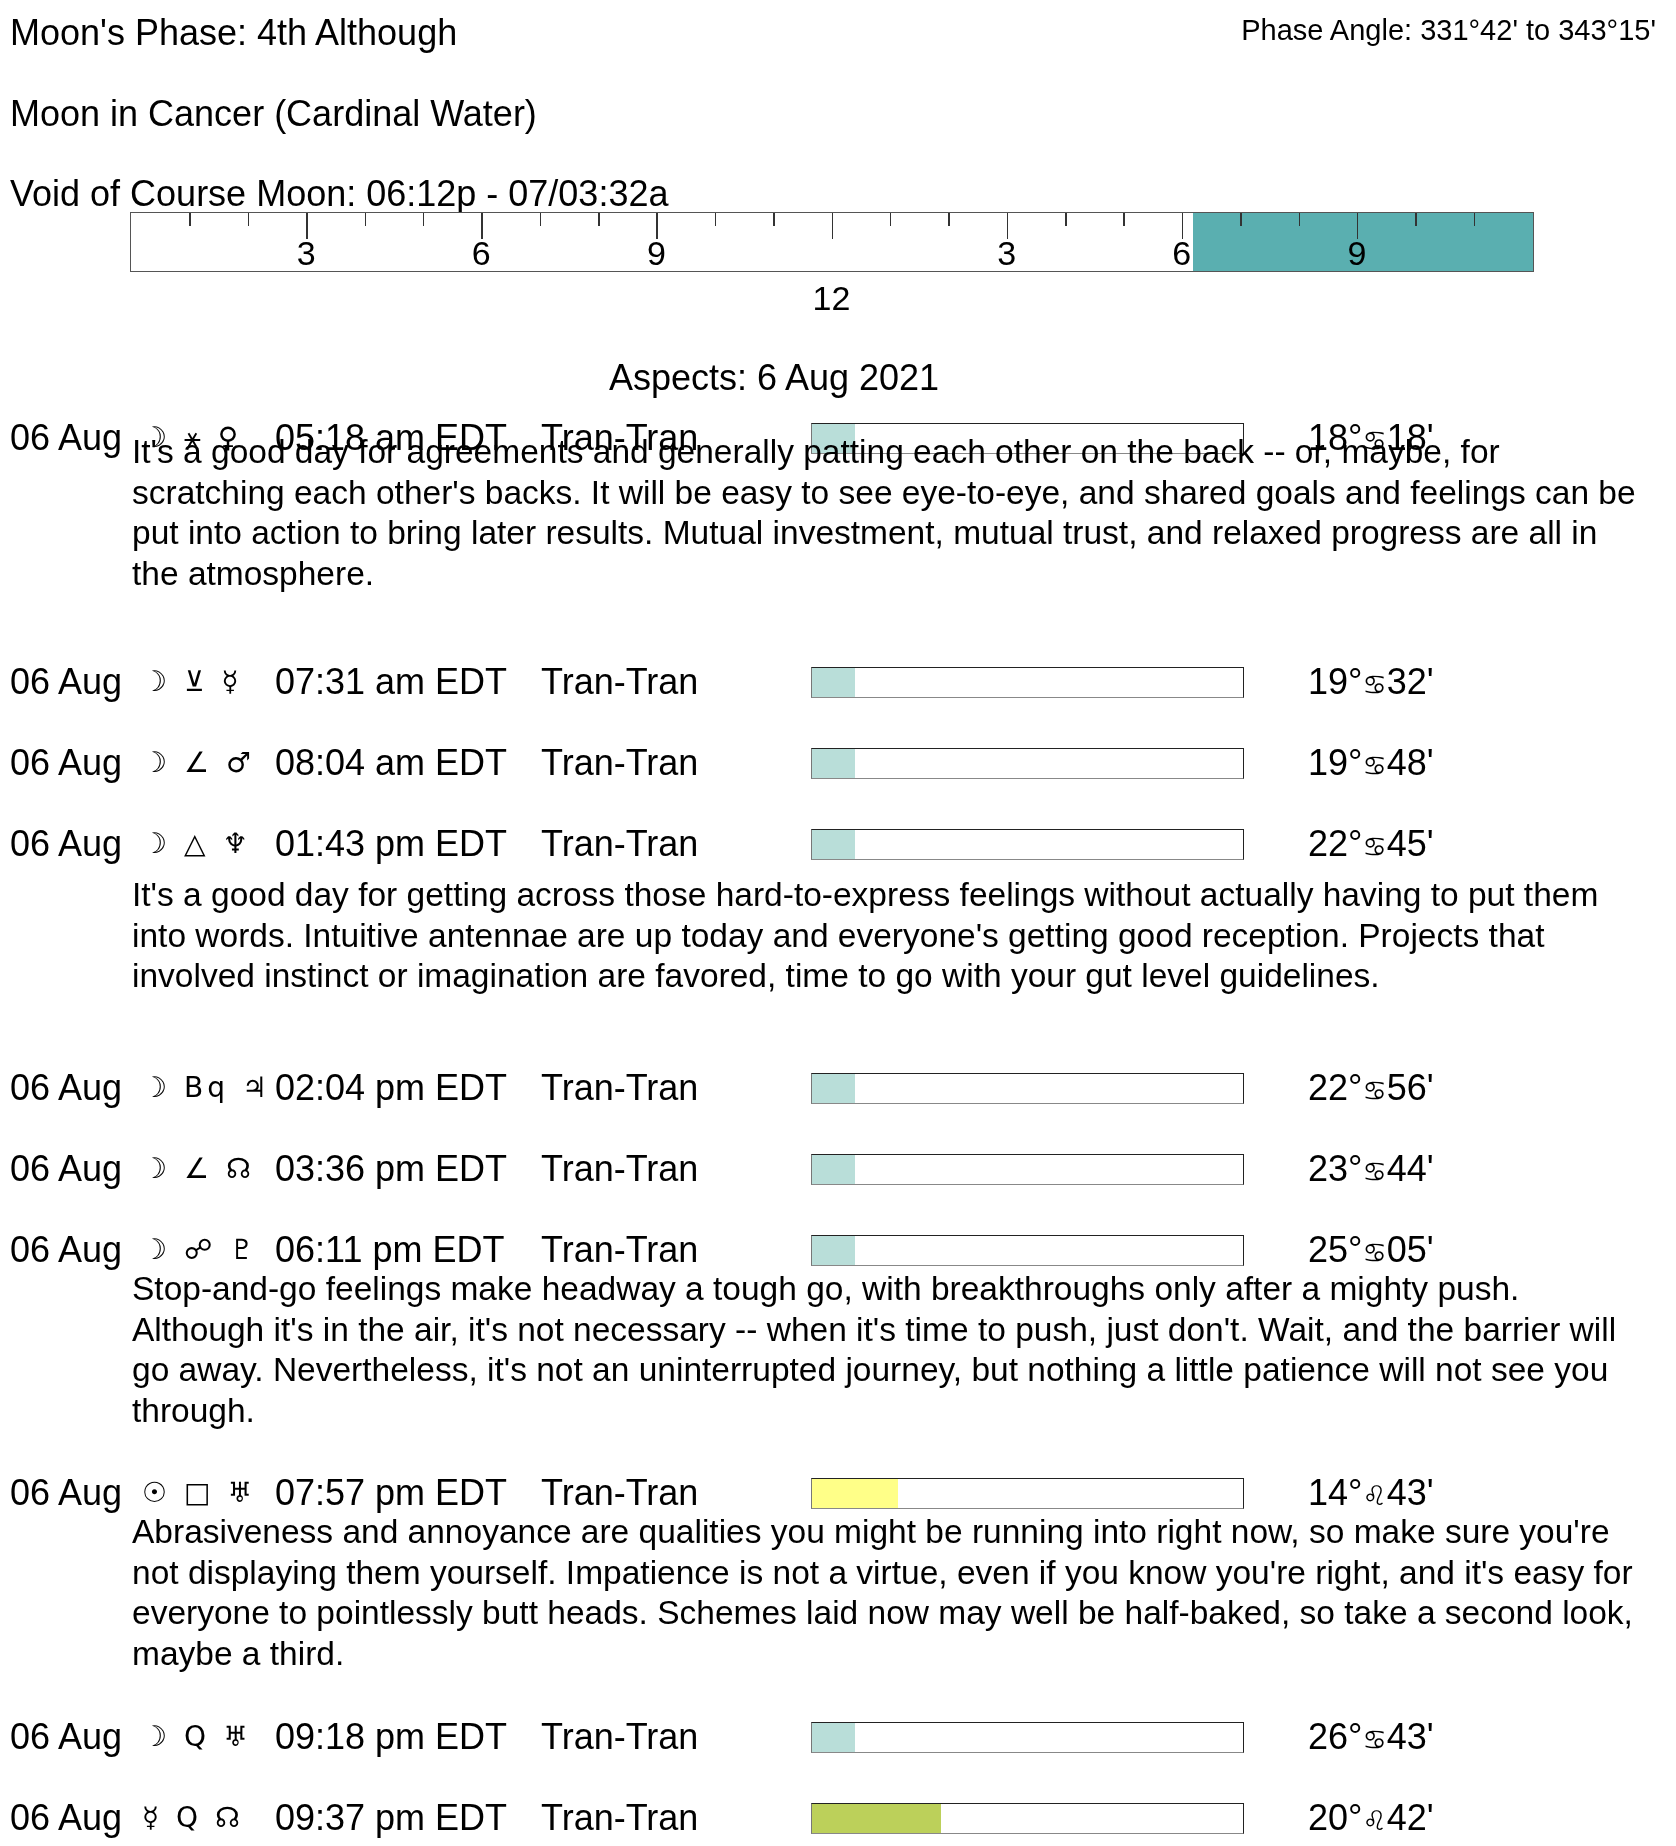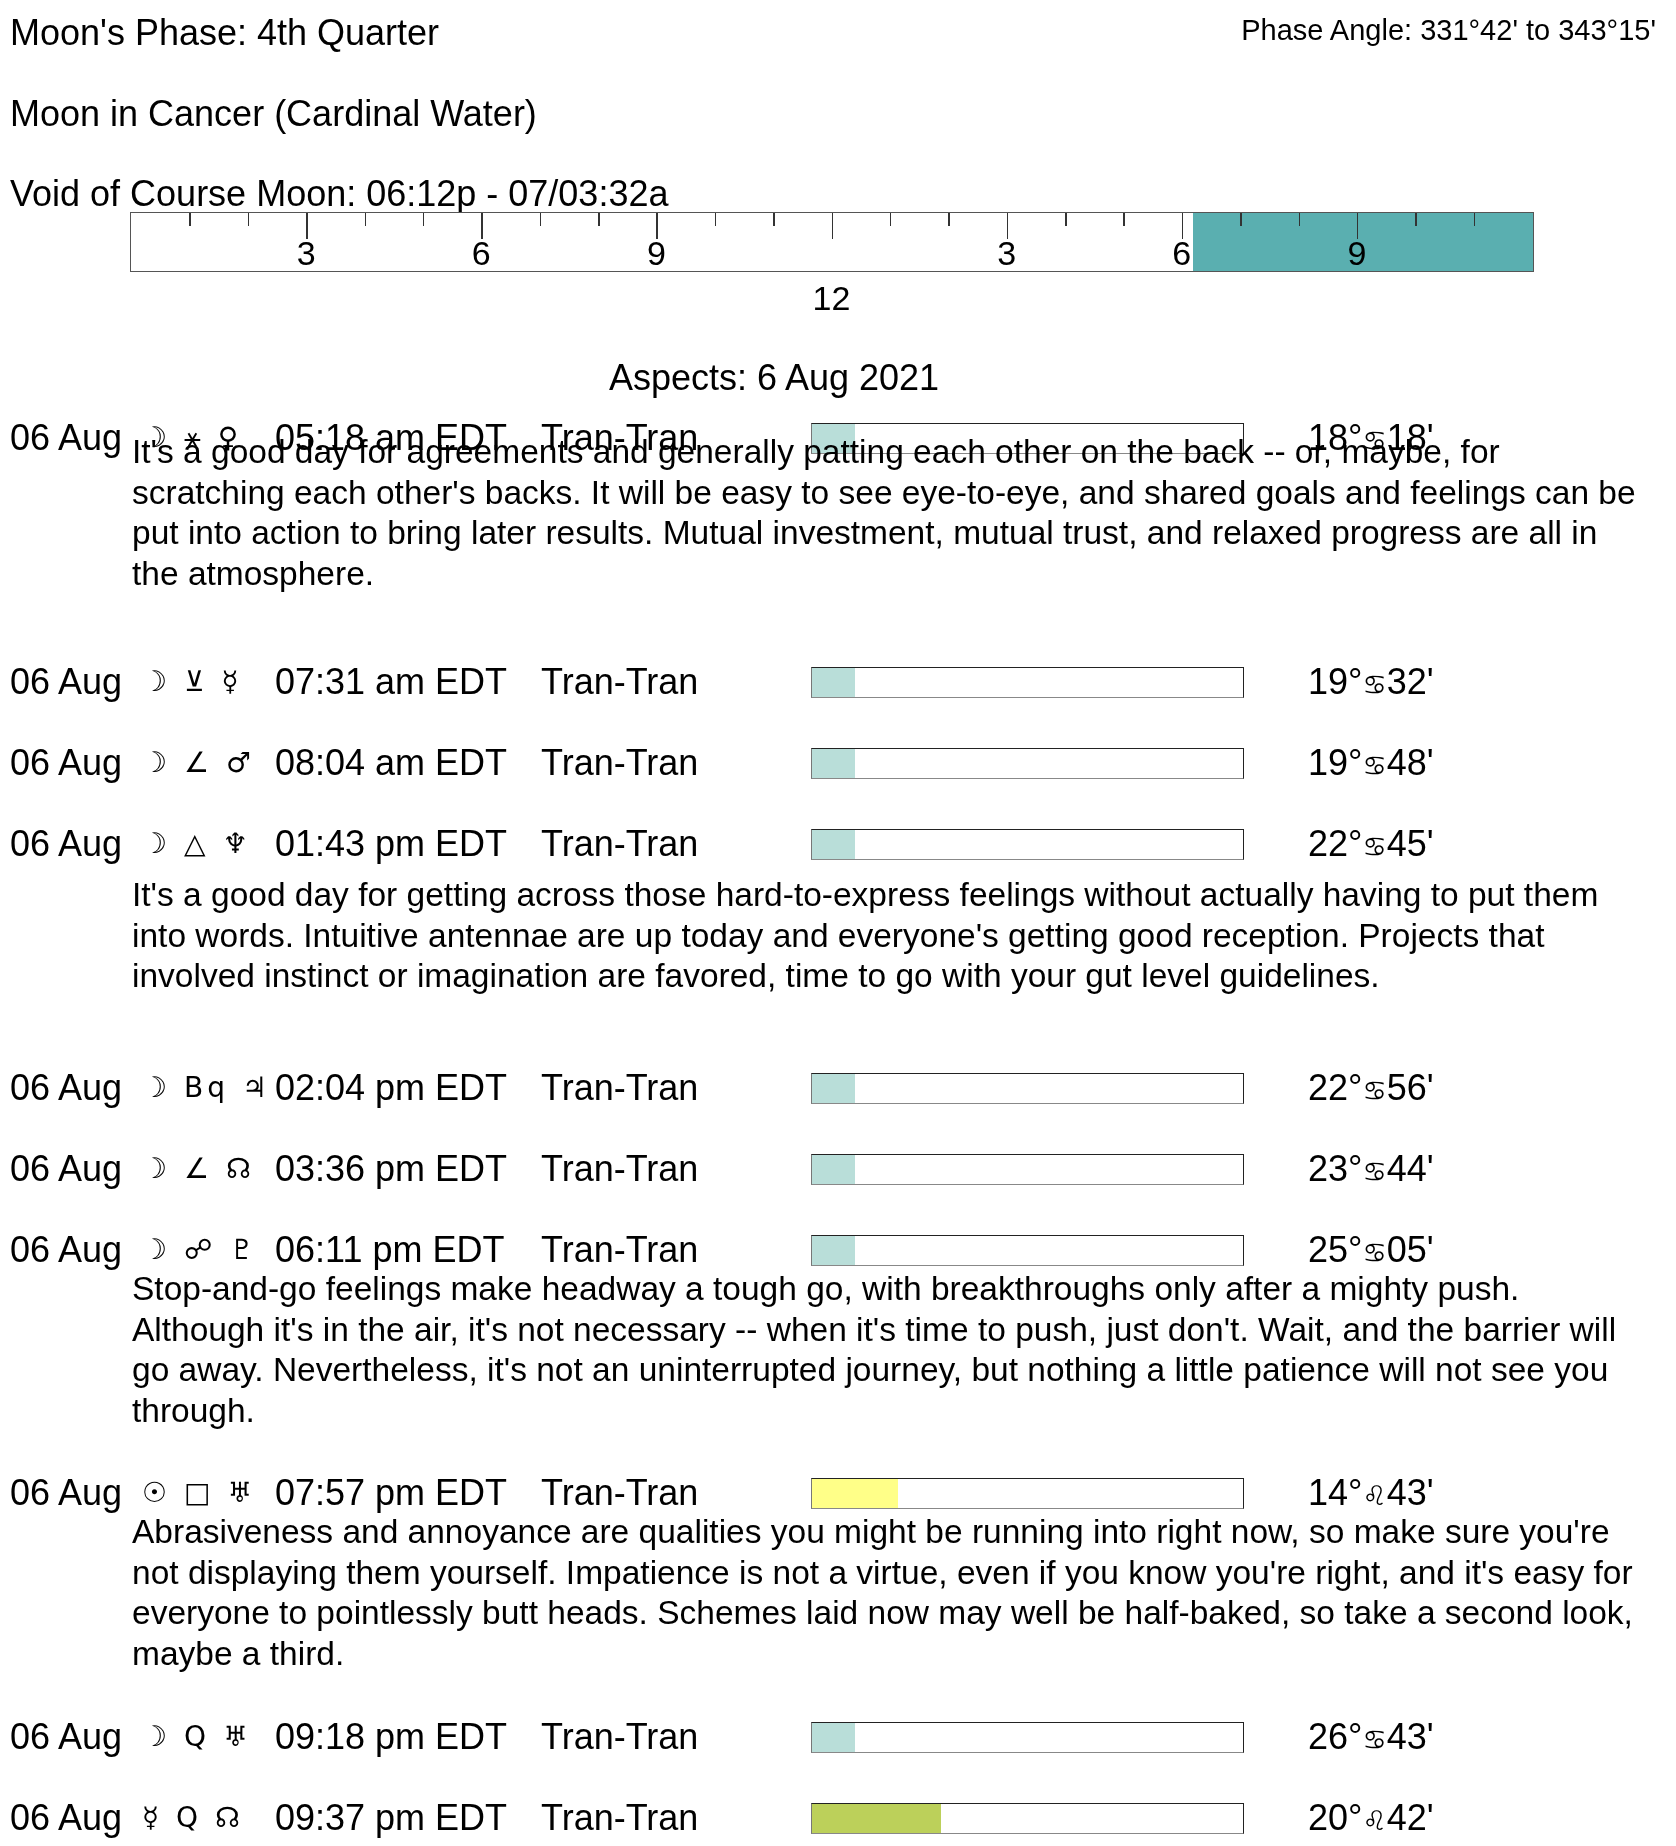--- a/index.html
+++ b/index.html
@@ -25,21 +25,21 @@
   .row .pos { left:1308px; }
   .row .bar { position:absolute; left:811px; top:6px; width:433px; height:31px;
               border:1.5px solid #222; border-bottom-color:#888; border-left-color:#777; box-sizing:border-box; background:#fff; }
   .row .bar .fill { position:absolute; left:0; top:0; bottom:0; }
   .desc { position:absolute; left:132px; width:1520px; font-size:33.5px; line-height:40.5px; white-space:normal; }
   .zsign { font-family:"DejaVu Sans", sans-serif; font-size:27px; }
 </style>
 </head>
 <body>
 
-<div class="abs big" style="left:10px; top:13px;">Moon's Phase:  4th Quarter</div>
+<div class="abs big" style="left:10px; top:13px;">Moon's Phase:  4th Although</div>
 <div class="abs phase-angle" style="right:20px; top:13px;">Phase Angle:  331°42' to 343°15'</div>
 <div class="abs big" style="left:10px; top:94px;">Moon in Cancer   (Cardinal Water)</div>
 <div class="abs big" style="left:10px; top:174px;">Void of Course Moon:  06:12p - 07/03:32a</div>
 
 <div class="timeline" id="timeline">
   <div class="voc" id="voc" style="left: 1062.42px; right: 0px; background: rgb(90, 175, 176);"></div>
 <div class="tick minor" style="left: 58.375px;"></div>
     <div class="tick minor" style="left: 116.75px;"></div>
     <div class="tick major" style="left: 175.125px;"></div>
     <div class="tick minor" style="left: 233.5px;"></div>

